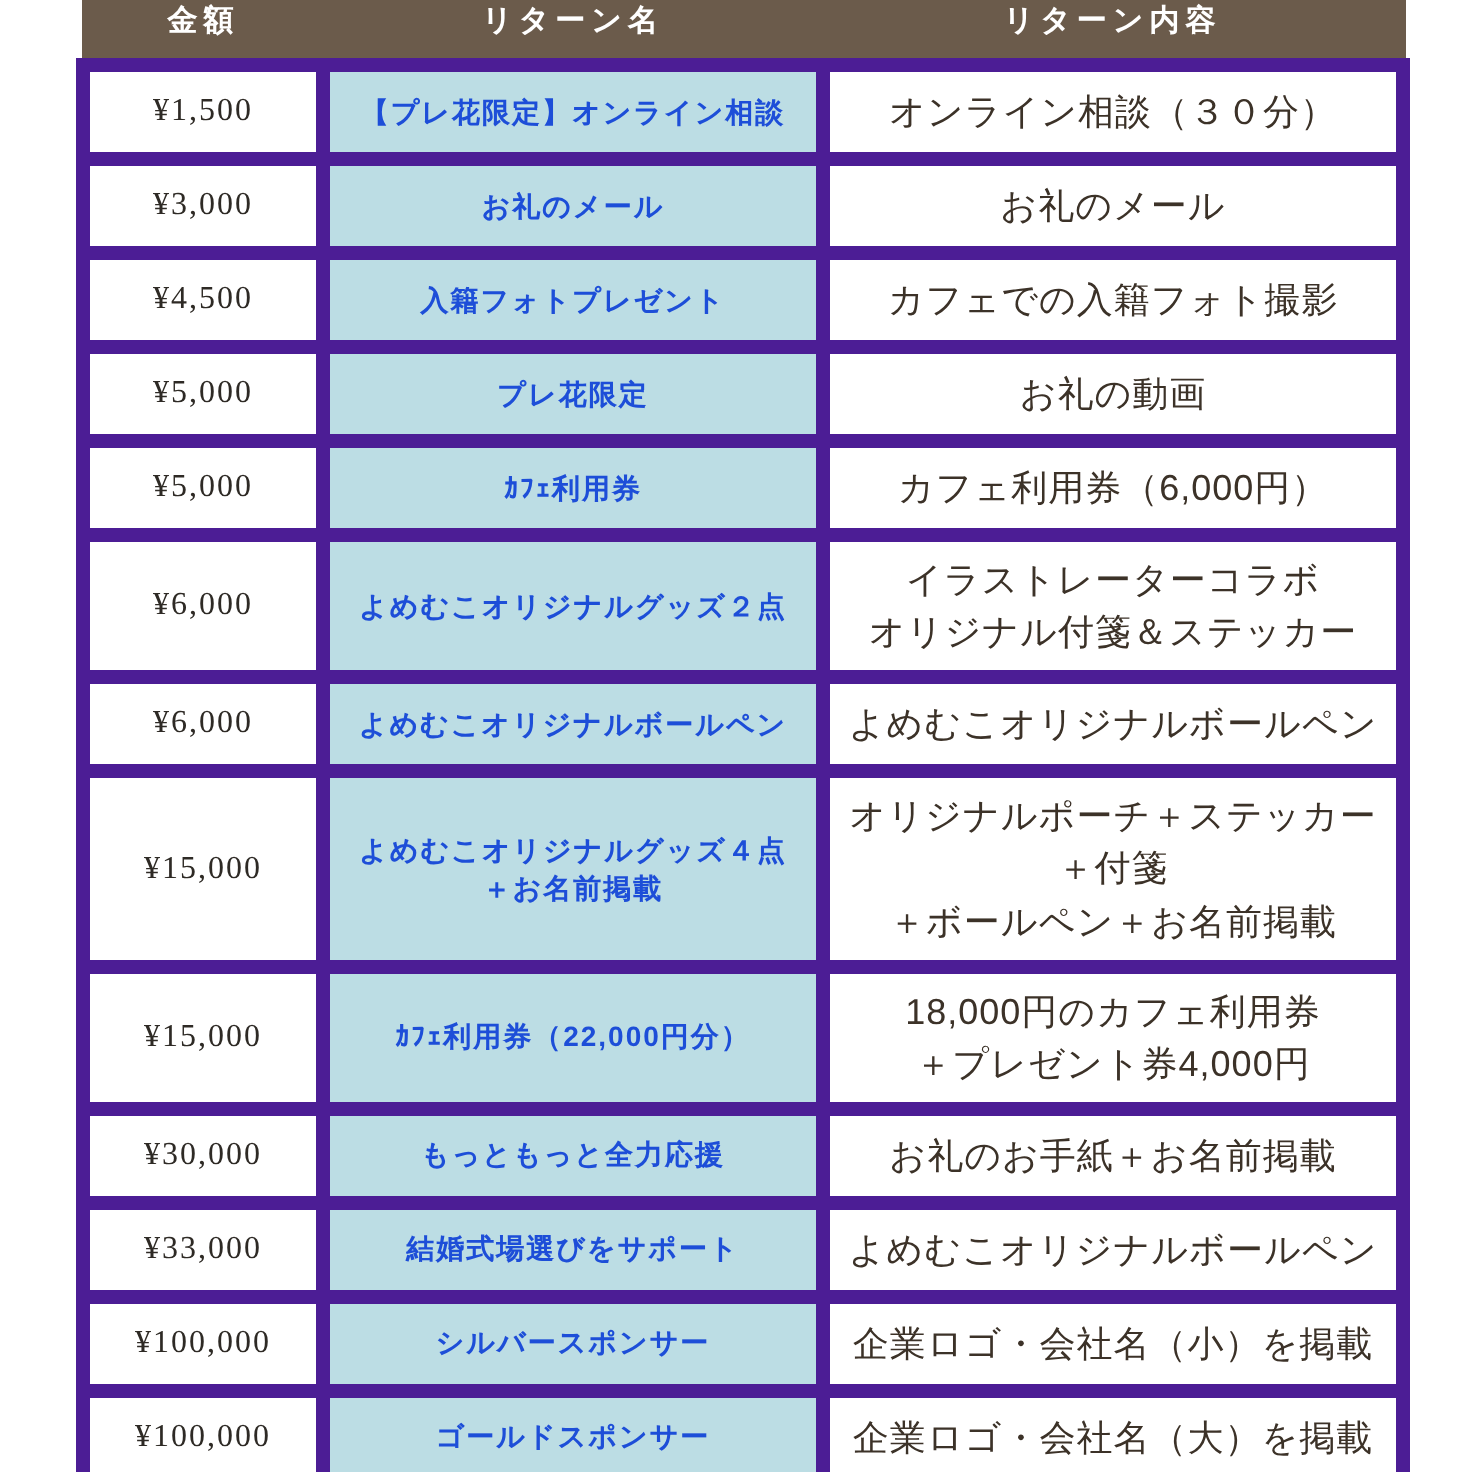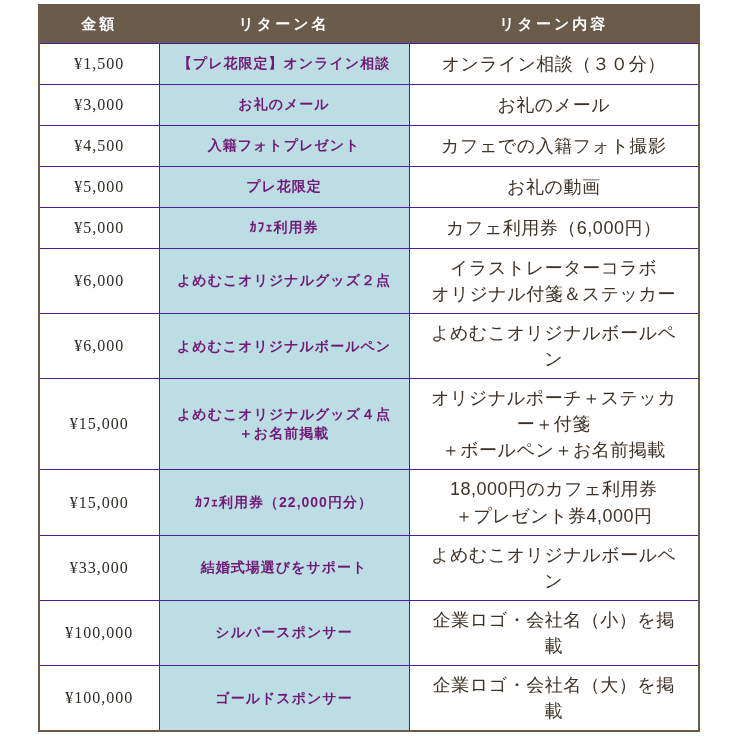--- a/index.html
+++ b/index.html
@@ -41,40 +41,40 @@
     font-weight: bold;
     letter-spacing: 3px;
     padding: 9px 4px 9px 4px;
     border-right: 1px solid #6b5b4b;
     text-align: center;
     vertical-align: middle;
   }
   thead th:last-child { border-right: none; }
 
   tbody td {
-    border: 1px solid #4c1d95;
+    border: 7px solid #4c1d95;
     text-align: center;
     vertical-align: middle;
-    padding: 6px 16px;
+    padding: 6px 4px;
     color: #3c3228;
     background: #ffffff;
   }
   tbody td.amount {
     font-size: 16px;
     letter-spacing: 1px;
     font-family: "Liberation Serif", serif;
     color: #2e2a25;
     height: 28px;
   }
   tbody td.name {
     background: #bcdde4;
     font-size: 14px;
     font-weight: bold;
     letter-spacing: 1px;
-    color: #701a75;
+    color: #1d4ed8;
     line-height: 1.35;
   }
   tbody td.desc {
     font-size: 18px;
     letter-spacing: 0.5px;
     color: #3c3228;
     line-height: 1.45;
   }
   .lines span { display: block; }
 </style>
@@ -212,20 +212,33 @@
               </div>
             </td>
             <td class="desc">
               <div class="lines">
                 <span>18,000円のカフェ利用券</span>
                 <span>＋プレゼント券4,000円</span>
               </div>
             </td>
           </tr>
           <tr>
+            <td class="amount">¥30,000</td>
+            <td class="name">
+              <div class="lines">
+                <span>もっともっと全力応援</span>
+              </div>
+            </td>
+            <td class="desc">
+              <div class="lines">
+                <span>お礼のお手紙＋お名前掲載</span>
+              </div>
+            </td>
+          </tr>
+          <tr>
             <td class="amount">¥33,000</td>
             <td class="name">
               <div class="lines">
                 <span>結婚式場選びをサポート</span>
               </div>
             </td>
             <td class="desc">
               <div class="lines">
                 <span>よめむこオリジナルボールペン</span>
               </div>

